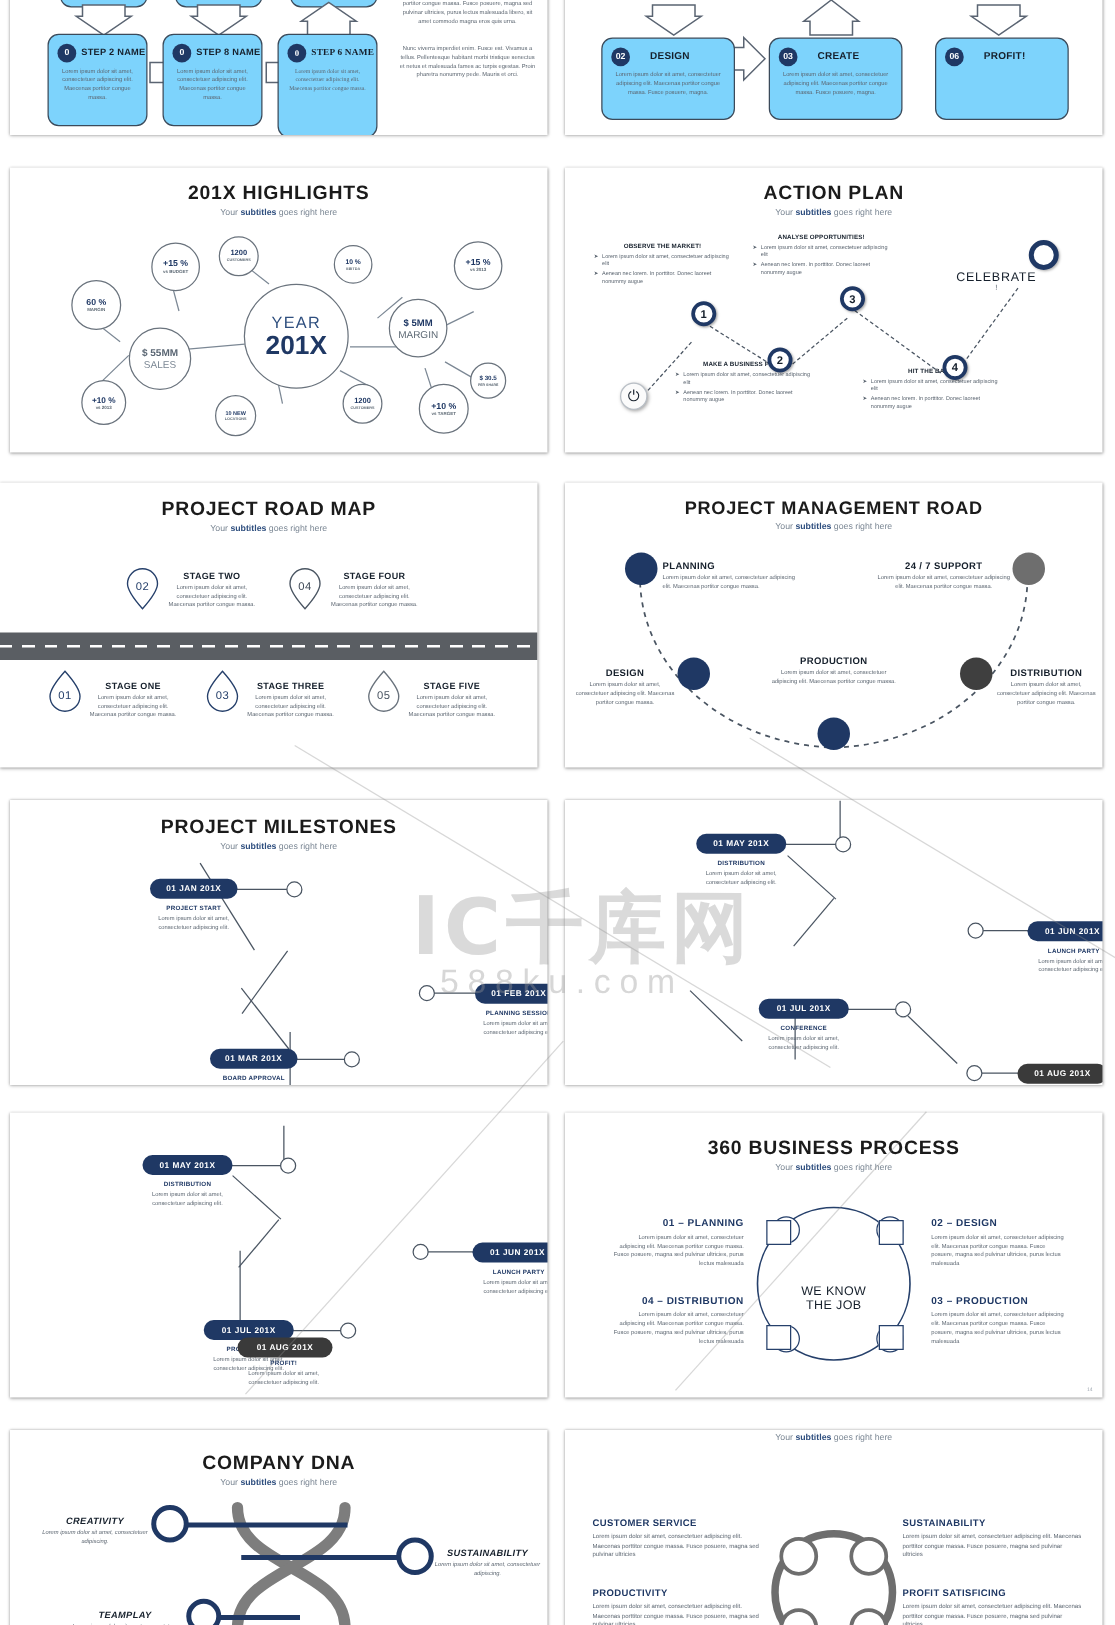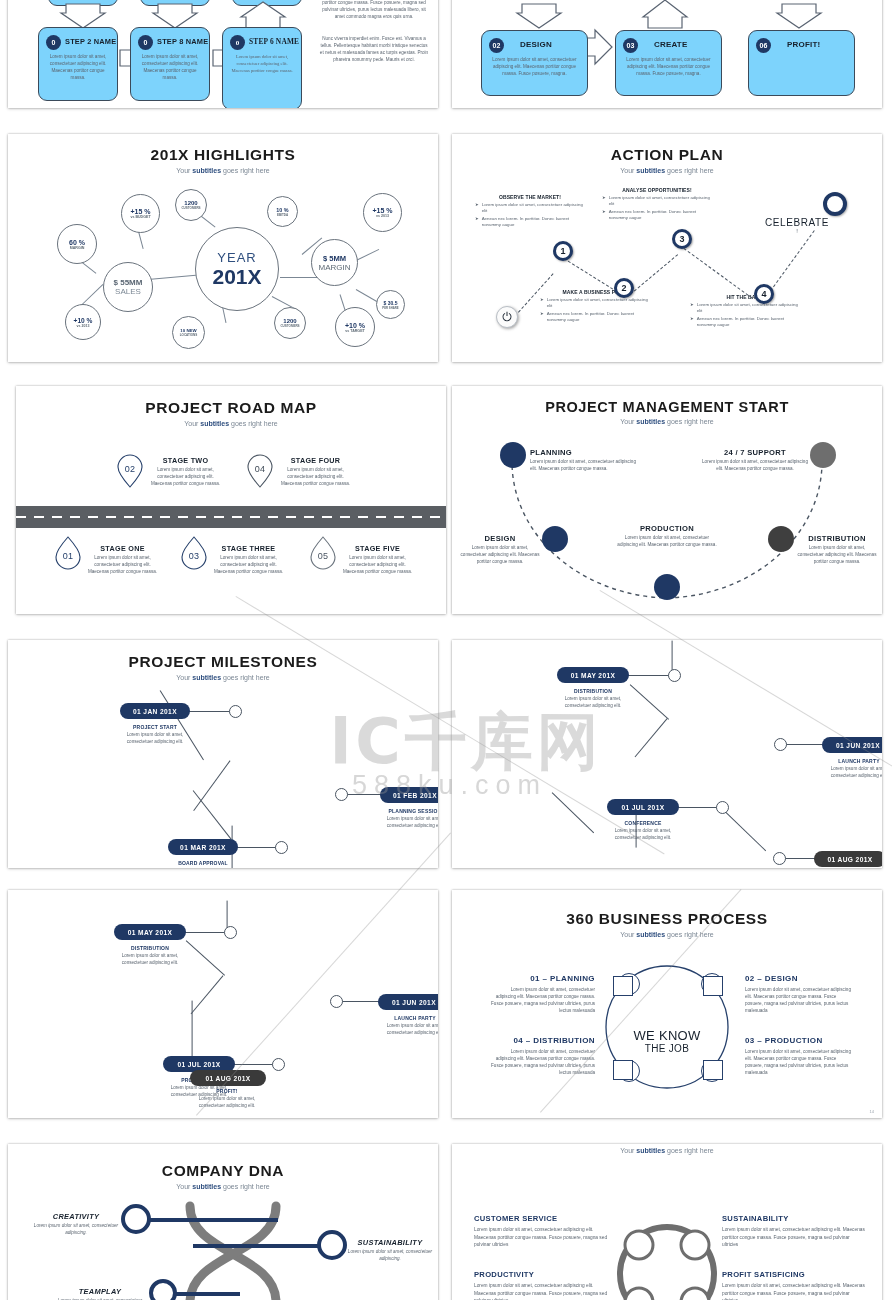--- a/index.html
+++ b/index.html
@@ -337,21 +337,21 @@
           <span class="gt">➤</span>
           <span class="gt">Aenean nec lorem. In porttitor. Donec laoreet nonummy augue</span>
         </div>
     </div>
     <div style="position:absolute;left:300px;top:83px;width:90px;text-align:center;">
       <div style="font-size:10px;color:#16202c;letter-spacing:.6px;">CELEBRATE</div>
       <div style="font-size:6px;color:#5b6570;">!</div>
     </div>
   </div>
 
-  <div class="panel" style="left:16px;top:386px;width:430px;height:228px;">
+  <div class="panel" style="left:0;top:386px;width:430px;height:228px;">
     <div class="slide-title" style="margin-top:13px;">PROJECT ROAD MAP</div>
     <div class="slide-sub">
       <span>Your </span><b>subtitles</b><span> goes right here</span>
     </div>
 
     <div class="road" style="top:120px;height:22px;"></div>
 
     <div class="pin" style="left:100px;top:68px;">
       <svg viewBox="0 0 28 34">
           <path d="M14 33 C6 24 2 18 2 13 A12 12 0 0 1 26 13 C26 18 22 24 14 33 Z" fill="#fff" stroke="#26406b" stroke-width="1.1"></path>
@@ -399,21 +399,21 @@
         </svg>
       <span style="color:#4a5562;margin-top:6px;">05</span>
     </div>
     <div style="position:absolute;left:325px;top:158px;width:73px;text-align:center;">
       <div class="lbl" style="font-size:7.2px;color:#16202c;margin-bottom:2px;">STAGE FIVE</div>
       <div class="lorem">Lorem ipsum dolor sit amet, consectetuer adipiscing elit. Maecenas portitor congue massa.</div>
     </div>
   </div>
 
   <div class="panel" style="left:452px;top:386px;width:430px;height:228px;">
-    <div class="slide-title" style="margin-top:13px;font-size:14.5px;">PROJECT MANAGEMENT START</div>
+    <div class="slide-title" style="margin-top:13px;font-size:14.5px;">PROJECT MANAGEMENT ROAD</div>
     <div class="slide-sub">
       <span>Your </span><b>subtitles</b><span> goes right here</span>
     </div>
 
     <svg width="430" height="228" style="position:absolute;left:0;top:0;">
       <path d="M60 72 C58 150 130 210 215 212 C300 210 372 150 370 72" fill="none" stroke="#4a5562" stroke-width="1.4" stroke-dasharray="4 4"></path>
     </svg>
 
     <div class="cdot" style="left:48px;top:56px;width:26px;height:26px;background:#1f3864;"></div>
     <div class="cdot" style="left:90px;top:140px;width:26px;height:26px;background:#1f3864;"></div>
@@ -560,21 +560,21 @@
     <div class="ci" style="left:166px;top:83px;"></div>
     <div class="sq" style="left:161px;top:86px;"></div>
     <div class="ci" style="left:249px;top:83px;"></div>
     <div class="sq" style="left:251px;top:86px;"></div>
     <div class="ci" style="left:166px;top:170px;"></div>
     <div class="sq" style="left:161px;top:170px;"></div>
     <div class="ci" style="left:249px;top:170px;"></div>
     <div class="sq" style="left:251px;top:170px;"></div>
 
     <div style="position:absolute;left:175px;top:138px;width:80px;text-align:center;">
-      <div style="font-size:13px;color:#16202c;font-weight:400;letter-spacing:.3px;">WE KNOW</div>
+      <div style="font-size:10px;color:#16202c;font-weight:400;letter-spacing:.3px;">WE KNOW</div>
       <div style="font-size:10px;color:#16202c;font-weight:400;letter-spacing:.3px;">THE JOB</div>
     </div>
 
     <div class="b360" style="left:38px;top:84px;width:105px;text-align:right;">
       <h4>01 – PLANNING</h4>
       <p>Lorem ipsum dolor sit amet, consectetuer adipiscing elit. Maecenas portitor congue massa. Fusce posuere, magna sed pulvinar ultricies, purus lectus malesuada</p>
     </div>
     <div class="b360" style="left:293px;top:84px;width:108px;text-align:left;">
       <h4>02 – DESIGN</h4>
       <p>Lorem ipsum dolor sit amet, consectetuer adipiscing elit. Maecenas portitor congue massa. Fusce posuere, magna sed pulvinar ultricies, purus lectus malesuada</p>

